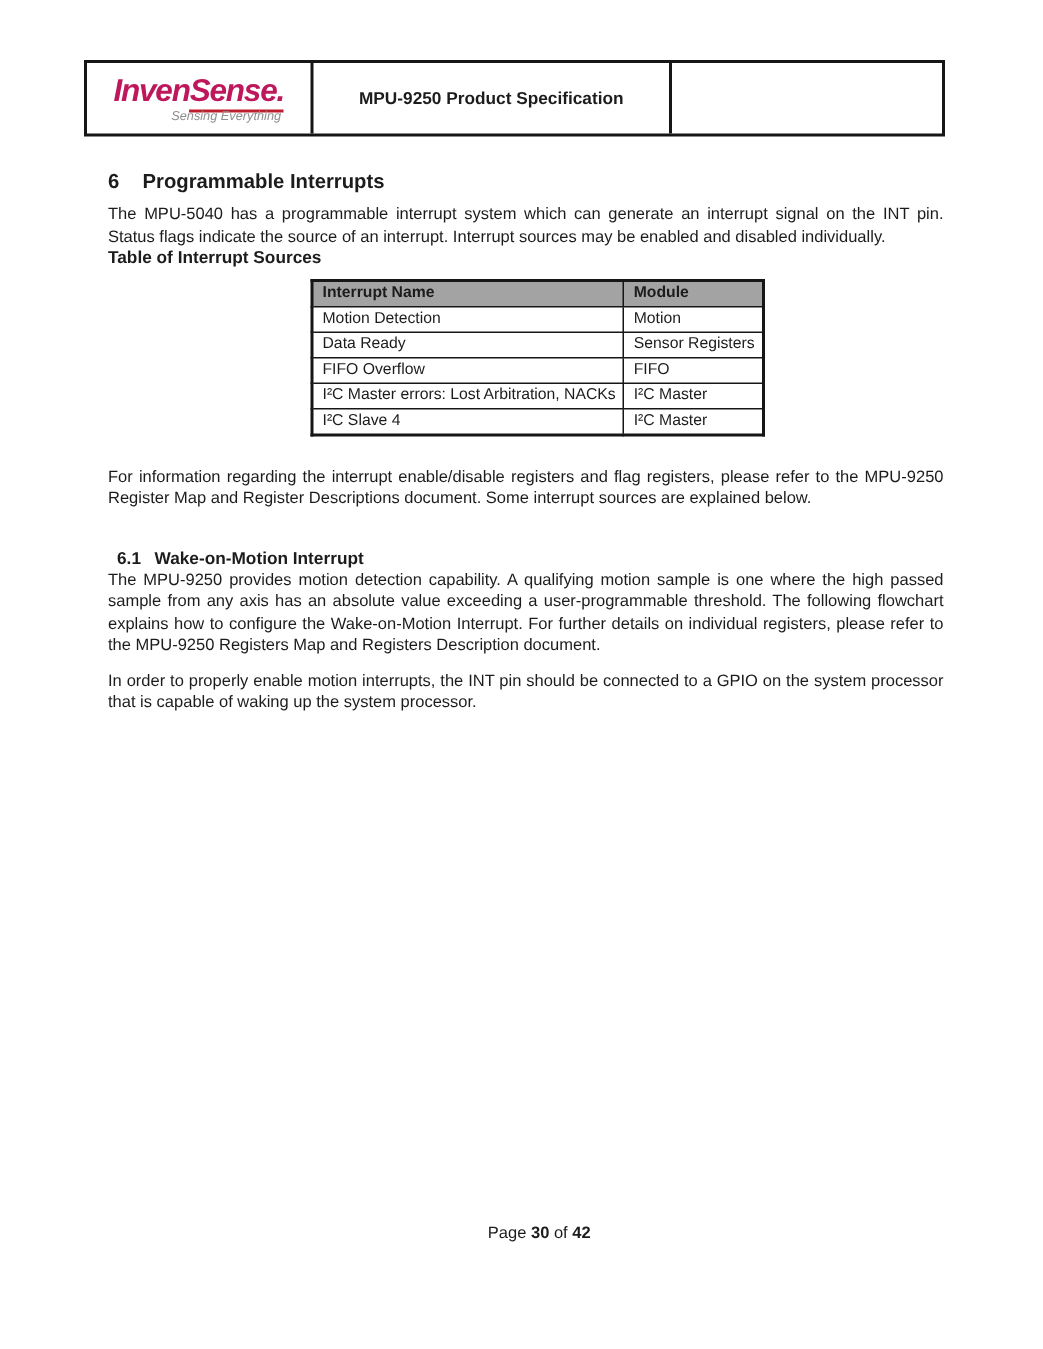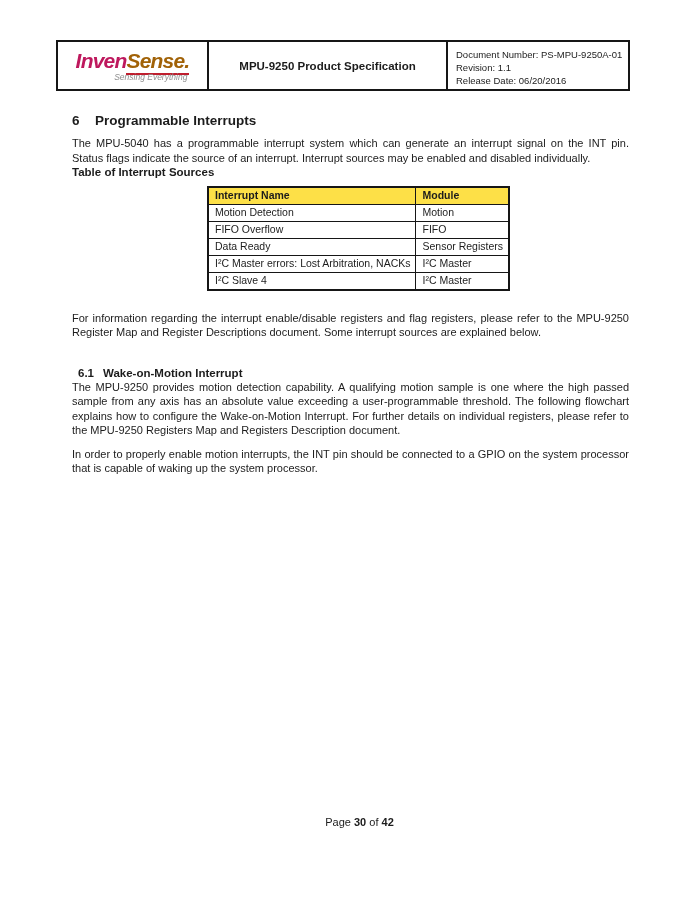--- a/index.html
+++ b/index.html
@@ -34,21 +34,21 @@
   }
   .logo-block { display: inline-block; line-height: 1; }
   .logo-wordmark {
     font-style: italic;
     font-weight: bold;
     font-size: 21px;
     letter-spacing: -0.8px;
     white-space: nowrap;
   }
   .logo-inven { color: #be185d; }
-  .logo-sense { color: #a16207; border-bottom: 2px solid #bf1e2e; padding-bottom: 1px; }
+  .logo-sense { color: #be185d; border-bottom: 2px solid #bf1e2e; padding-bottom: 1px; }
   .logo-tagline {
     font-style: italic;
     font-size: 8.5px;
     color: #8f8f8f;
     text-align: right;
     margin-top: 2px;
     padding-right: 2px;
   }
   .cell-title {
     width: 239px;
@@ -103,21 +103,21 @@
   }
   table.itable th, table.itable td {
     border: 1px solid #161616;
     font-size: 10.5px;
     line-height: 11px;
     padding: 2.5px 5px 2.5px 6px;
     text-align: left;
     white-space: nowrap;
   }
   table.itable th {
-    background: #fde047;
+    background: #a3a3a3;
     font-weight: bold;
   }
   .col-name  { width: 190px; }
   .col-module{ width: 88px;  }
 
   .par-info { margin-top: 20px !important; }
 
   .subsec-heading {
     font-size: 11.5px;
     font-weight: bold;
@@ -148,25 +148,20 @@
   <div class="header-table">
     <div class="cell-logo">
       <div class="logo-block">
         <div class="logo-wordmark">
           <span class="logo-inven">Inven</span><span class="logo-sense">Sense.</span>
         </div>
         <div class="logo-tagline">Sensing Everything</div>
       </div>
     </div>
     <div class="cell-title">MPU-9250 Product Specification</div>
-    <div class="cell-info">
-      <div>Document Number: PS-MPU-9250A-01</div>
-      <div>Revision: 1.1</div>
-      <div>Release Date: 06/20/2016</div>
-    </div>
   </div>
 
   <div class="content">
 
     <h1 class="sec-heading">
       <span class="sec-num">6</span><span class="sec-ttl">Programmable Interrupts</span>
     </h1>
 
     <p class="body-par par-gap-1">The MPU-5040 has a programmable interrupt system which can generate an interrupt signal on the INT pin. Status flags indicate the source of an interrupt. Interrupt sources may be enabled and disabled individually.</p>
 
@@ -178,26 +173,26 @@
           <th class="col-name">Interrupt Name</th>
           <th class="col-module">Module</th>
         </tr>
       </thead>
       <tbody>
         <tr>
           <td>Motion Detection</td>
           <td>Motion</td>
         </tr>
         <tr>
+          <td>Data Ready</td>
+          <td>Sensor Registers</td>
+        </tr>
+        <tr>
           <td>FIFO Overflow</td>
           <td>FIFO</td>
-        </tr>
-        <tr>
-          <td>Data Ready</td>
-          <td>Sensor Registers</td>
         </tr>
         <tr>
           <td>I²C Master errors: Lost Arbitration, NACKs</td>
           <td>I²C Master</td>
         </tr>
         <tr>
           <td>I²C Slave 4</td>
           <td>I²C Master</td>
         </tr>
       </tbody>

